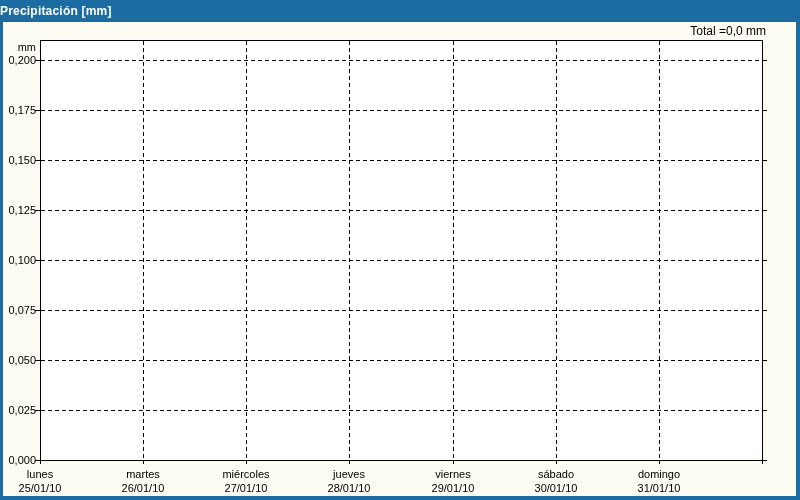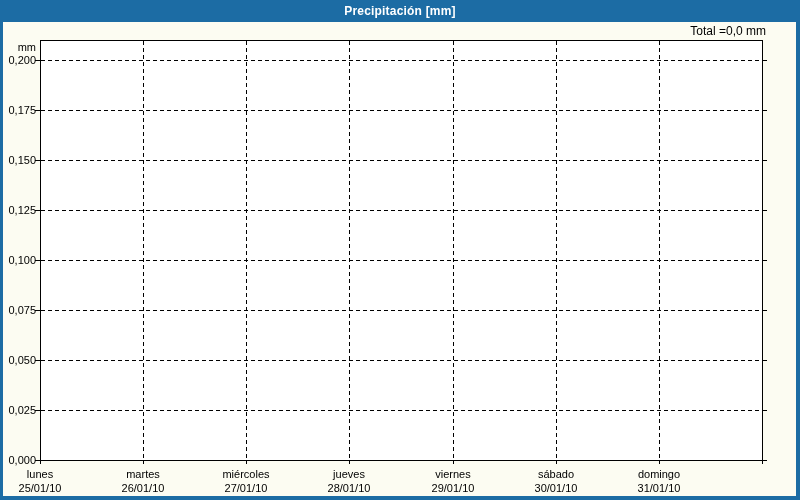--- a/index.html
+++ b/index.html
@@ -3,21 +3,21 @@
 <meta charset="utf-8">
 <style>
   html,body{margin:0;padding:0;background:#fff;}
   .window{
     position:relative;width:800px;height:500px;
     background:#1C6CA4;overflow:hidden;
     font-family:"Liberation Sans",sans-serif;
   }
   .titlebar{
     position:absolute;left:0;top:0;width:800px;height:22px;
-    display:flex;align-items:center;justify-content:center;
+    display:flex;align-items:center;
   }
   .titlebar .title{
     color:#fff;font-size:12px;font-weight:bold;letter-spacing:.2px;
   }
   .content{
     position:absolute;left:3px;top:22px;width:793px;height:474px;
     background:#FCFCF2;
   }
   svg{display:block;}
   svg text{

